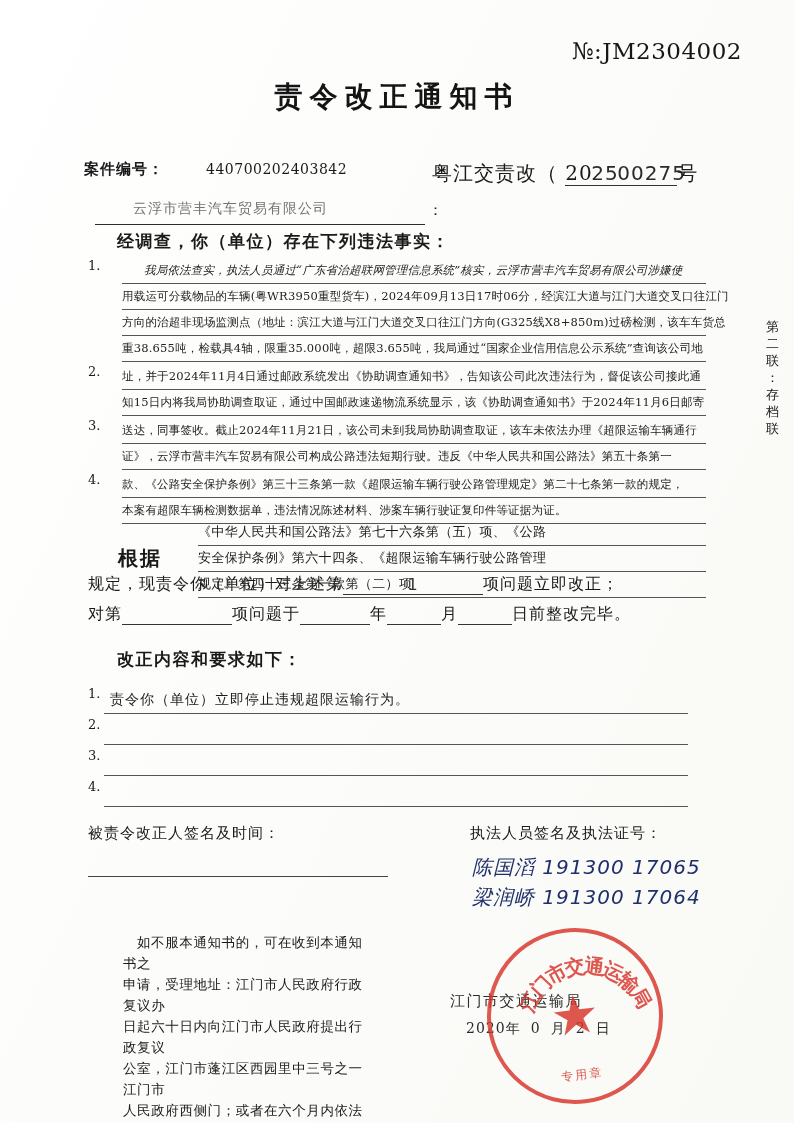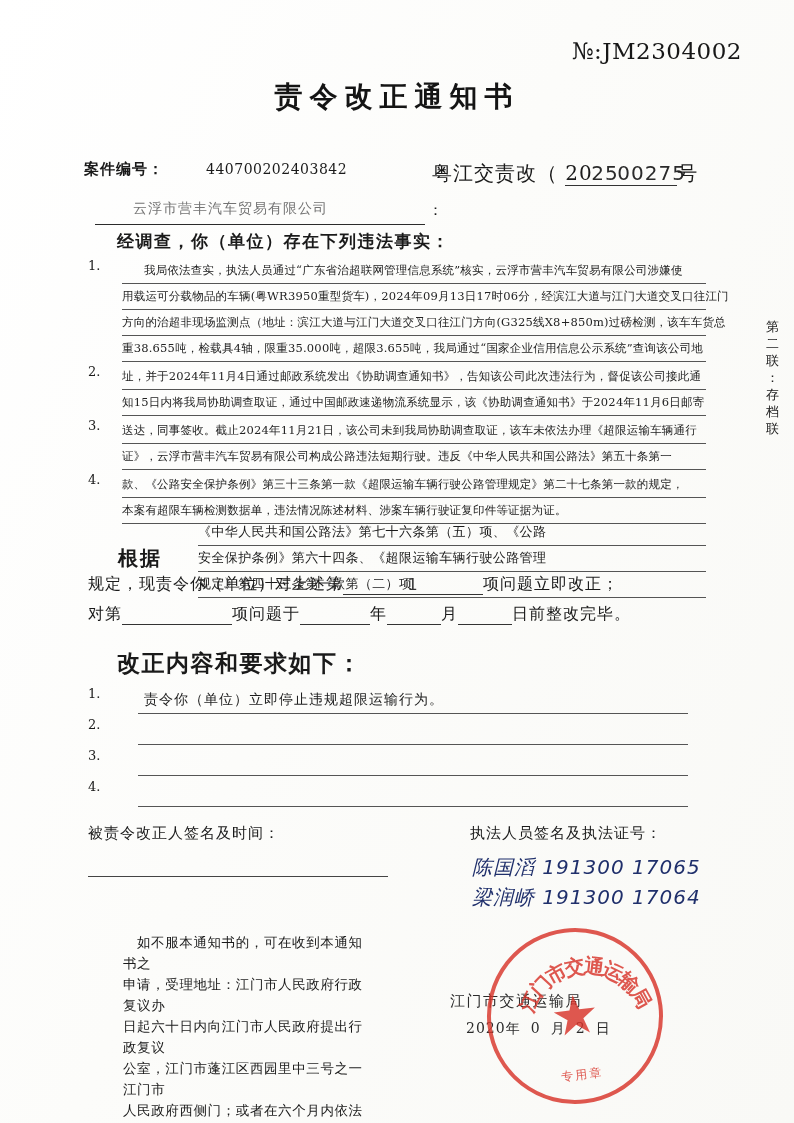--- a/index.html
+++ b/index.html
@@ -151,21 +151,21 @@
     position: relative;
     height: 25px;
     border-bottom: 1px solid #555;
     font-size: 11.5px;
     line-height: 24px;
     letter-spacing: 0.2px;
     color: #222;
     white-space: nowrap;
     overflow: visible;
   }
-  .fact .ln.indent { text-indent: 22px; }
+  .fact .ln.indent { text-indent: 22px; font-style: italic; }
 
   
   .basis {
     position: absolute;
     left: 88px;
     top: 520px;
     width: 618px;
   }
   .basis .tag {
     position: absolute;
@@ -207,42 +207,42 @@
   }
   .hand-mark {
     font-family: "DejaVu Sans", sans-serif;
     color: #333;
   }
 
   .fix-title {
     position: absolute;
     left: 117px;
     top: 648px;
-    font-size: 23px;
+    font-size: 17px;
     font-weight: bold;
     letter-spacing: 1.5px;
   }
 
   .fix-list {
     position: absolute;
     left: 88px;
     top: 686px;
     width: 600px;
   }
   .fix-item {
     position: relative;
     height: 31px;
   }
   .fix-item .n {
     position: absolute;
     left: 0; top: 0;
     font-size: 13px;
   }
   .fix-item .line {
-    margin-left: 50px;
+    margin-left: 16px;
     height: 27px;
     border-bottom: 1px solid #555;
     font-size: 14px;
     line-height: 26px;
     letter-spacing: 1px;
     color: #1c1c1c;
   }
   .fix-item .line .txt { padding-left: 6px; }
 
   .sign-left {

